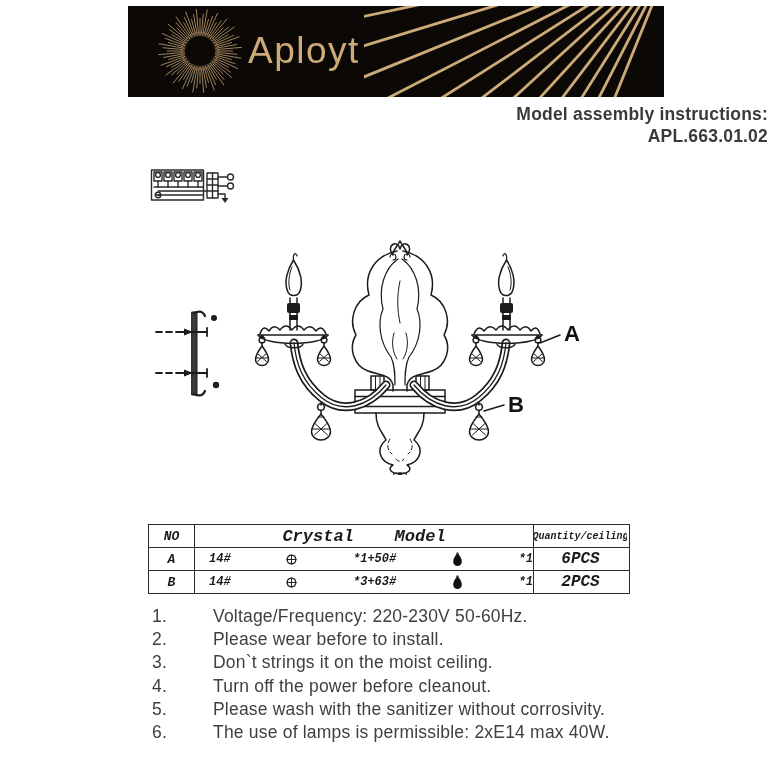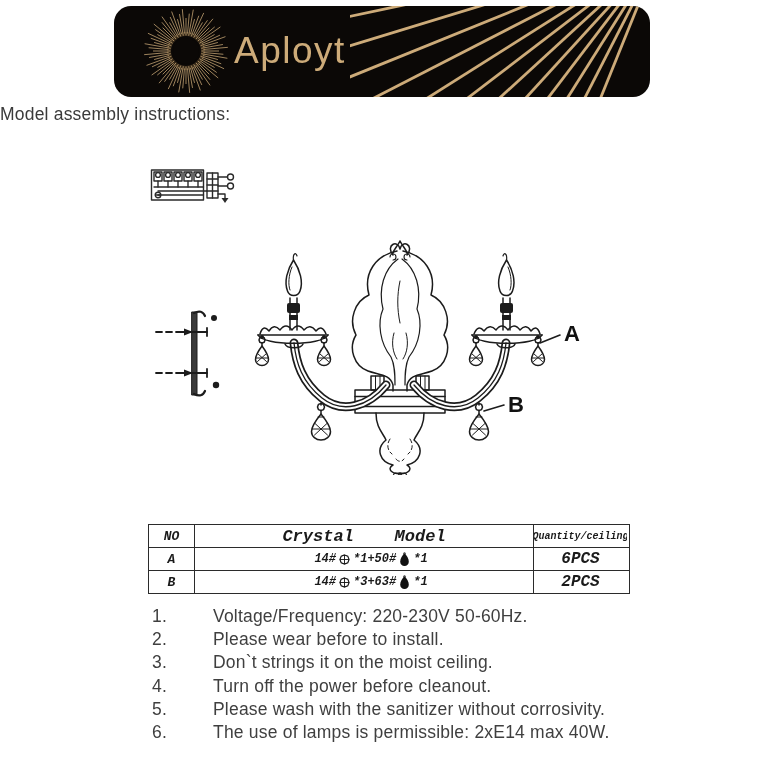--- a/index.html
+++ b/index.html
@@ -1,41 +1,41 @@
 <!DOCTYPE html>
 <html><head>
 <meta charset="utf-8">
 <style>
   html,body{margin:0;padding:0;background:#ffffff;}
   #page{position:relative;width:768px;height:768px;background:#ffffff;overflow:hidden;
         font-family:"Liberation Sans",sans-serif;}
   
-  .banner{position:absolute;left:114px;top:6px;width:536px;height:91px;
-          background:#0b0806;overflow:hidden;border-radius:17px;}
+  .banner{position:absolute;left:128px;top:6px;width:536px;height:91px;
+          background:#0b0806;overflow:hidden;}
   .brand{position:absolute;left:120px;top:24px;font-size:37px;font-weight:400;
          letter-spacing:1.5px;color:#cdab79;font-family:"Liberation Sans",sans-serif;}
   #sunburst{position:absolute;left:26px;top:0px;}
   #corner-rays{position:absolute;right:0;top:0;}
   
-  .title-block{position:absolute;left:0;top:103px;width:768px;text-align:left;
-               color:#3a3a3a;font-size:17.5px;font-weight:400;line-height:22px;letter-spacing:.2px;}
+  .title-block{position:absolute;left:0;top:103px;width:768px;text-align:right;
+               color:#3a3a3a;font-size:17.5px;font-weight:700;line-height:22px;letter-spacing:.2px;}
   
   #wiring{position:absolute;left:150px;top:164px;}
   #sconce{position:absolute;left:150px;top:235px;}
   
   .tbl{position:absolute;left:148px;top:524px;width:480px;border:1.5px solid #2b2b2b;
        font-family:"Liberation Mono",monospace;font-weight:bold;color:#1a1a1a;}
   .trow{display:grid;grid-template-columns:45px 339px 94px;}
   .trow + .trow{border-top:1px solid #2b2b2b;}
   .tcell{height:22px;display:flex;align-items:center;justify-content:center;
          border-left:1px solid #2b2b2b;overflow:hidden;font-style:italic;}
   .tcell:first-child{border-left:none;}
   .c-no{font-size:13px;}
   .c-model-h{font-size:17px;white-space:pre;}
-  .c-model{justify-content:center;padding-left:14px;font-size:12px;gap:2px;}
+  .c-model{justify-content:space-between;padding-left:14px;font-size:12px;gap:2px;}
   .c-qty-h{font-size:10px;}
   .c-qty{font-size:16px;}
   .c-model svg{margin:0 1px;}
   
   .instructions{position:absolute;left:152px;top:605px;width:490px;
                 color:#3f3f3f;font-size:17.5px;font-weight:500;letter-spacing:.2px;}
   .ins-item{display:flex;line-height:23.2px;}
   .ins-num{width:33px;flex:0 0 33px;}
   .ins-text{flex:1;margin-left:28px;}
 </style>
@@ -133,20 +133,21 @@
         <line x1="281.2610976704569" y1="-36.83202012074589" x2="-95.7256799464908" y2="201.48912770711684" stroke="#cdab79" stroke-width="2.8" opacity="1"></line>
         <line x1="279.75984330809587" y1="-39.4586704800044" x2="-116.91985917982282" y2="164.40700498817316" stroke="#cdab79" stroke-width="2.8" opacity="1"></line>
         <line x1="278.4980265503575" y1="-42.20837505326156" x2="-134.73374281848186" y2="125.58764630689552" stroke="#cdab79" stroke-width="2.8" opacity="1"></line>
         <line x1="277.4856382972568" y1="-45.059362039426944" x2="-149.026282862257" y2="85.33841826691378" stroke="#cdab79" stroke-width="2.8" opacity="1"></line>
         <line x1="276.7306945065395" y1="-47.98905769651459" x2="-159.68431284885366" y2="43.978008990382264" stroke="#cdab79" stroke-width="2.8" opacity="1"></line>
       </svg>
   </div>
 
   <div class="title-block">
     <div>Model assembly instructions:</div>
+    <div>APL.663.01.02</div>
   </div>
 
   <svg id="wiring" width="92" height="42" viewBox="0 0 92 42" fill="none" stroke="#2a2a2a" stroke-width="1.4" stroke-linecap="round" stroke-linejoin="round">
     <rect x="1.5" y="6" width="52" height="30"></rect>
     <g>
       <rect x="4" y="8" width="8" height="9"></rect>
         <circle cx="8" cy="11" r="2.4"></circle>
         <line x1="8" y1="17" x2="8" y2="23"></line>
       <rect x="14" y="8" width="8" height="9"></rect>
         <circle cx="18" cy="11" r="2.4"></circle>

